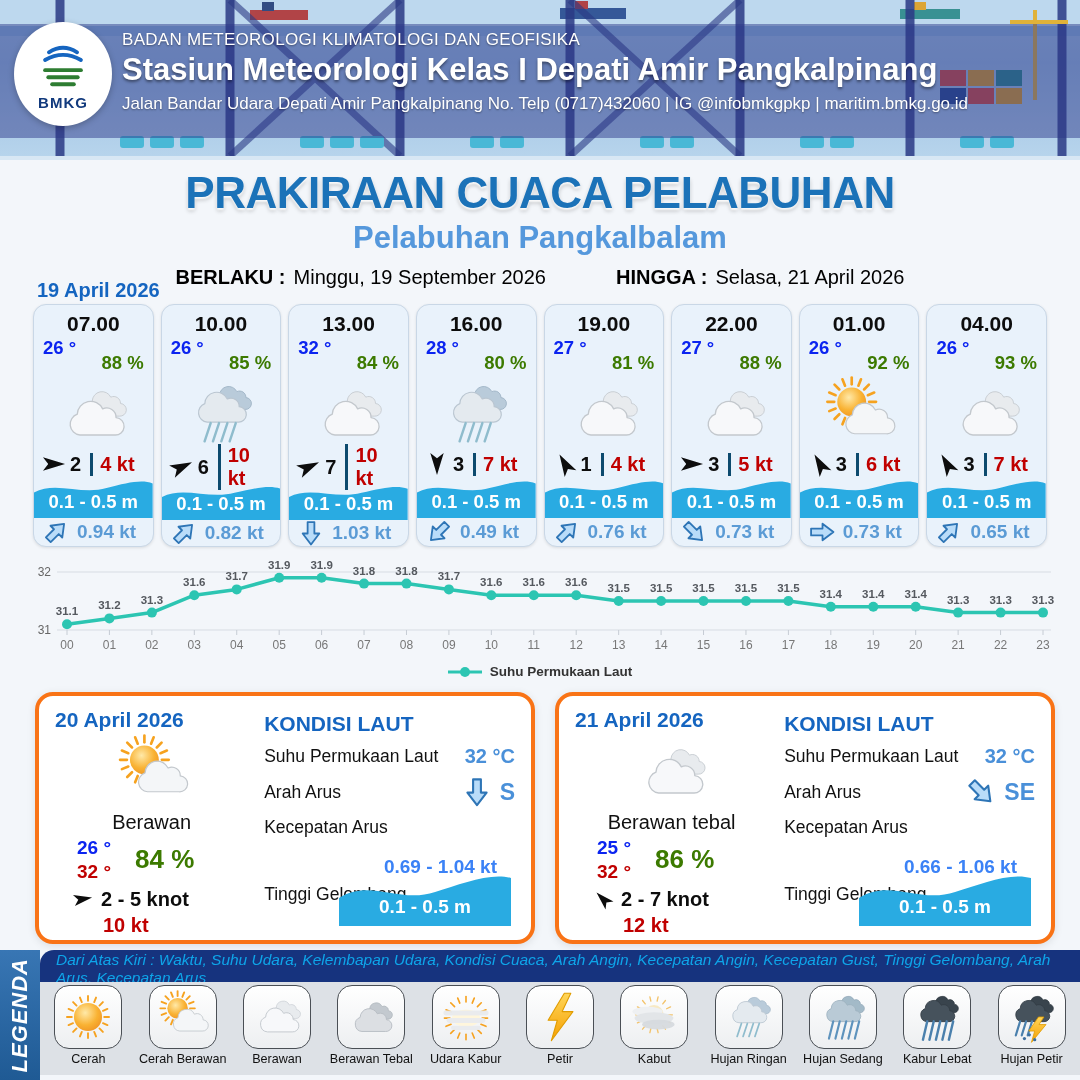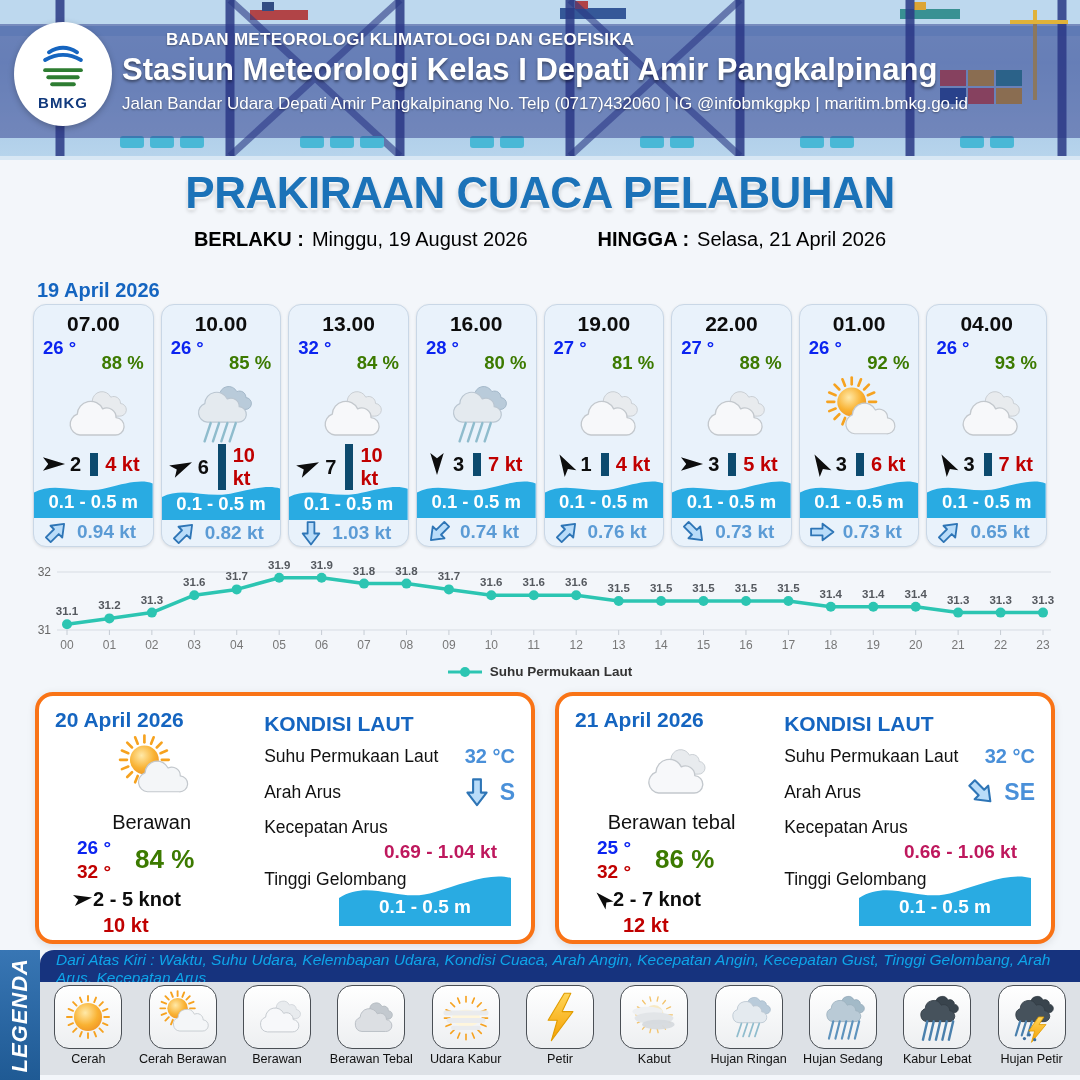--- a/index.html
+++ b/index.html
@@ -24,21 +24,21 @@
   }
   .logo-oval {
     position:absolute; left:14px; top:22px; width:98px; height:104px;
     background:#fff; border-radius:50%;
     display:flex; flex-direction:column; align-items:center; justify-content:center;
     box-shadow:0 2px 6px rgba(0,0,0,.25);
   }
   .logo-oval svg { width:64px; height:58px; }
   .logo-label { font-size:15px; font-weight:bold; color:#123a7d; letter-spacing:1px; margin-top:-2px; }
   .header-text { position:absolute; left:122px; top:30px; width:950px; color:#fff; }
-  .header-org { font-size:17px; font-weight:bold; letter-spacing:.3px; text-shadow:0 1px 2px rgba(0,0,0,.4);margin-left:44px; }
+  .header-org { font-size:17px; font-weight:normal; letter-spacing:.3px; text-shadow:0 1px 2px rgba(0,0,0,.4); }
   .header-station { font-size:31px; font-weight:bold; margin-top:2px; text-shadow:0 2px 3px rgba(0,0,0,.45); }
   .header-address { font-size:17px; margin-top:6px; text-shadow:0 1px 2px rgba(0,0,0,.4); }
   .header-sep { position:absolute; left:0; top:156px; width:1080px; height:4px; background:#d8e7f4; }
 
   
   .title-wrap { position:absolute; left:0; top:168px; width:1080px; text-align:center; }
   .title-main {
     font-size:44px; font-weight:bold; letter-spacing:-.5px; color:#1b72b8;
     text-shadow:0 2px 2px rgba(255,255,255,.9), 0 3px 4px rgba(0,0,0,.22);
   }
@@ -58,21 +58,21 @@
   }
   .f-time { text-align:center; font-size:21px; font-weight:bold; color:#0d0d0d; margin-top:7px; }
   .f-th { display:flex; justify-content:space-between; padding:1px 9px 0 9px; }
   .f-temp { color:#0b24f0; font-size:18.5px; font-weight:bold; }
   .f-hum  { color:#3c7a00; font-size:18.5px; font-weight:bold;margin-top:15px; }
   .f-icon { height:76px; margin:2px 14px 0 14px; }
   .f-wind { display:flex; align-items:center; padding:0 8px; height:30px; }
   .dart { width:24px; height:24px; display:inline-flex; flex:0 0 auto; }
   .dart svg { width:100%; height:100%; }
   .f-wnum { font-size:20px; font-weight:bold; color:#0d0d0d; margin-left:4px; }
-  .f-wspd { font-size:20px; font-weight:bold; color:#c00000; border-left:8px solid #0c4a6e; padding-left:7px; margin-left:9px; }
+  .f-wspd { font-size:20px; font-weight:bold; color:#c00000; border-left:3px solid #0c4a6e; padding-left:7px; margin-left:9px; }
   .f-wave { position:relative; height:56px; margin-top:auto; }
   .f-wave svg { position:absolute; inset:0; width:100%; height:100%; }
   .f-wave-text { position:absolute; left:0; right:0; bottom:5px; text-align:center; color:#fff; font-size:18.5px; font-weight:bold; }
   .f-cur { display:flex; align-items:center; height:37px; padding-left:9px; gap:8px; }
   .block-arrow { width:26px; height:26px; display:inline-flex; flex:0 0 auto; }
   .block-arrow svg { width:100%; height:100%; }
   .f-curv { color:#5b9bd5; font-size:19px; font-weight:bold; }
 
   
   .chart-wrap { position:absolute; left:25px; top:556px; width:1030px; height:106px; }
@@ -87,32 +87,32 @@
     box-shadow:0 2px 8px rgba(0,0,0,.10); display:flex; padding:12px 16px;
   }
   .day-left { width:42%; position:relative; }
   .day-date { font-size:21px; font-weight:bold; color:#1565c0; }
   .day-icon { width:92px; height:76px; margin:2px auto 0 auto; }
   .day-cond { text-align:center; font-size:20px; color:#111; margin-top:1px; }
   .day-th { display:flex; align-items:center; gap:24px; margin-top:2px; padding-left:22px; }
   .t-min { color:#0b24f0; font-size:19px; font-weight:bold; line-height:1.25; }
   .t-max { color:#c00000; font-size:19px; font-weight:bold; line-height:1.25; }
   .day-hum { color:#3c7a00; font-size:26px; font-weight:bold; }
-  .day-wind { display:flex; align-items:center; gap:0; margin-top:4px; padding-left:18px; font-size:20px; font-weight:bold; color:#0d0d0d; }
+  .day-wind { display:flex; align-items:center; gap:8px; margin-top:4px; padding-left:18px; font-size:20px; font-weight:bold; color:#0d0d0d; }
   .day-wind .dart { width:20px; height:20px; }
   .day-gust { color:#c00000; font-size:20px; font-weight:bold; padding-left:48px; margin-top:3px; }
   .day-right { width:58%; padding-left:16px; position:relative; }
   .sea-title { font-size:21px; font-weight:bold; color:#1565c0; margin-top:4px; }
   .sea-row { display:flex; justify-content:space-between; align-items:center; margin-top:9px; }
   .sea-label { font-size:17.5px; color:#111; }
   .sea-val { color:#4a90d9; font-size:20px; font-weight:bold; }
   .sea-dir { display:flex; align-items:center; gap:8px; }
   .sea-dir .block-arrow { width:30px; height:30px; }
   .sea-dir-label { color:#4a90d9; font-size:23px; font-weight:bold; }
-  .sea-kec-val { text-align:right; color:#be185d; font-size:19px; font-weight:bold; margin-top:3px; padding-right:18px; }
+  .sea-kec-val { text-align:right; color:#3b82f6; font-size:19px; font-weight:bold; margin-top:18px; padding-right:18px; }
   .wave-badge { position:absolute; right:4px; bottom:2px; width:172px; height:62px; }
   .wave-badge svg { position:absolute; inset:0; width:100%; height:100%; }
   .wave-badge span { position:absolute; left:0; right:0; bottom:8px; text-align:center; color:#fff; font-size:19px; font-weight:bold; }
 
   
   .legenda-bar {
     position:absolute; left:0; top:950px; width:40px; height:130px;
     background:linear-gradient(180deg,#3876b4,#1f5a94);
     display:flex; align-items:center; justify-content:center;
   }
@@ -217,22 +217,23 @@
     <div class="header-text">
       <div class="header-org">BADAN METEOROLOGI KLIMATOLOGI DAN GEOFISIKA</div>
       <div class="header-station">Stasiun Meteorologi Kelas I Depati Amir Pangkalpinang</div>
       <div class="header-address">Jalan Bandar Udara Depati Amir Pangkalpinang No. Telp (0717)432060 | IG @infobmkgpkp | maritim.bmkg.go.id</div>
     </div>
   </div>
   <div class="header-sep"></div>
 
   <div class="title-wrap">
     <div class="title-main">PRAKIRAAN CUACA PELABUHAN</div>
+    <div class="title-sub">Pelabuhan Pangkalbalam</div>
     <div class="validity">
-      <div><b>BERLAKU :</b><span class="val">Minggu, 19 August 2026</span></div>
+      <div><b>BERLAKU :</b><span class="val">Minggu, 19 September 2026</span></div>
       <div><b>HINGGA :</b><span class="val">Selasa, 21 April 2026</span></div>
     </div>
   </div>
 
   <div class="day1-date">19 April 2026</div>
   <div class="fcards">
   <div class="fcard">
     <div class="f-time">07.00</div>
     <div class="f-th">
       <span class="f-temp">26 °</span>
@@ -413,21 +414,21 @@
         <path d="M0 56 L0 22 C 22 6 48 26 74 16 C 95 9 110 4 121 10 L121 56 Z" fill="#29abe2"></path>
       </svg>
       <span class="f-wave-text">0.1 - 0.5 m</span>
     </div>
     <div class="f-cur">
       <span class="block-arrow" style="transform: rotate(135deg);">
         <svg viewBox="0 0 100 100">
               <path d="M8 37 H52 V18 L94 50 L52 82 V63 H8 Z" fill="#b9dcf9" stroke="#2e75b6" stroke-width="7" stroke-linejoin="round"></path>
             </svg>
       </span>
-      <span class="f-curv">0.74 kt</span>
+      <span class="f-curv">0.49 kt</span>
     </div>
   </div>
 
   <div class="fcard">
     <div class="f-time">19.00</div>
     <div class="f-th">
       <span class="f-temp">27 °</span>
       <span class="f-hum">81 %</span>
     </div>
     <div class="f-icon"><svg viewBox="0 0 100 100" width="100%" height="100%">

